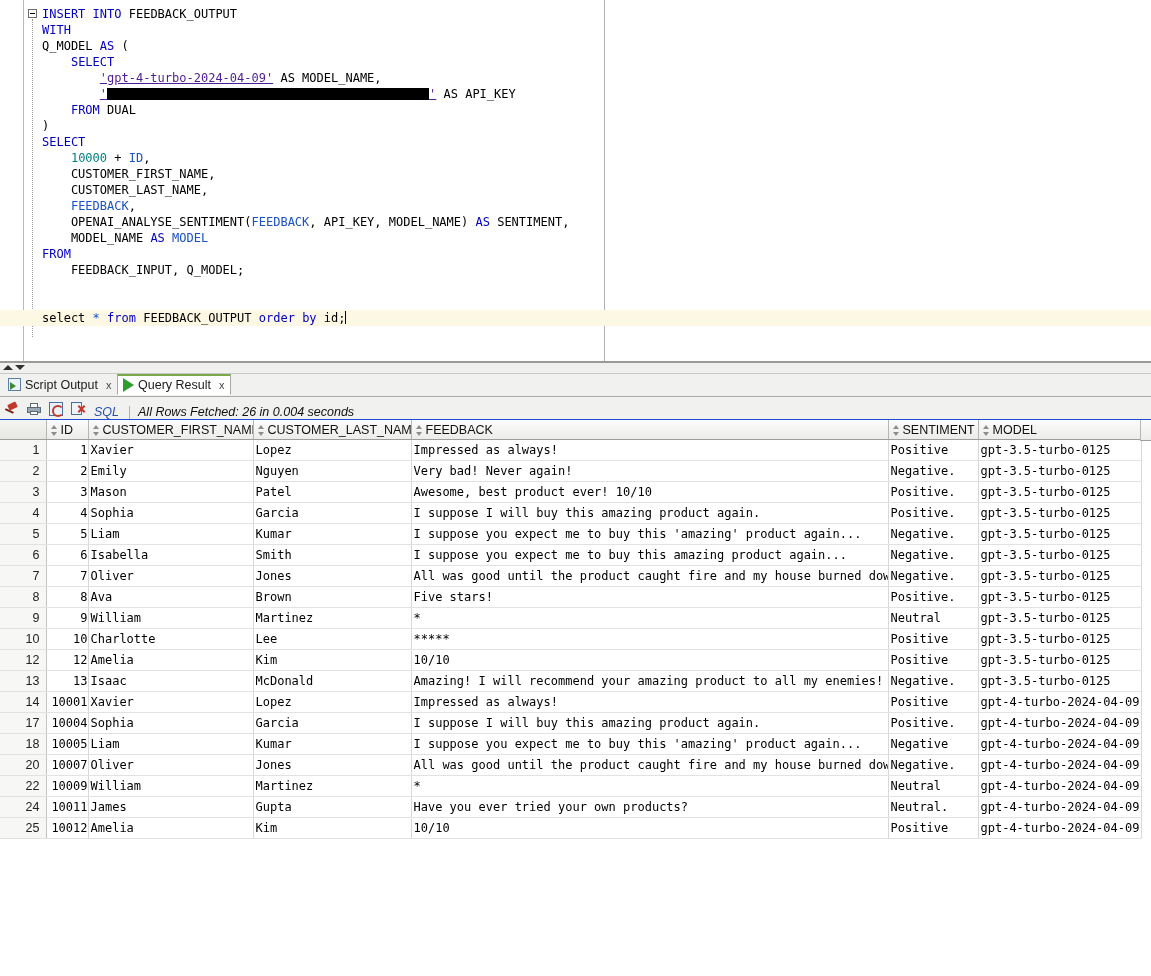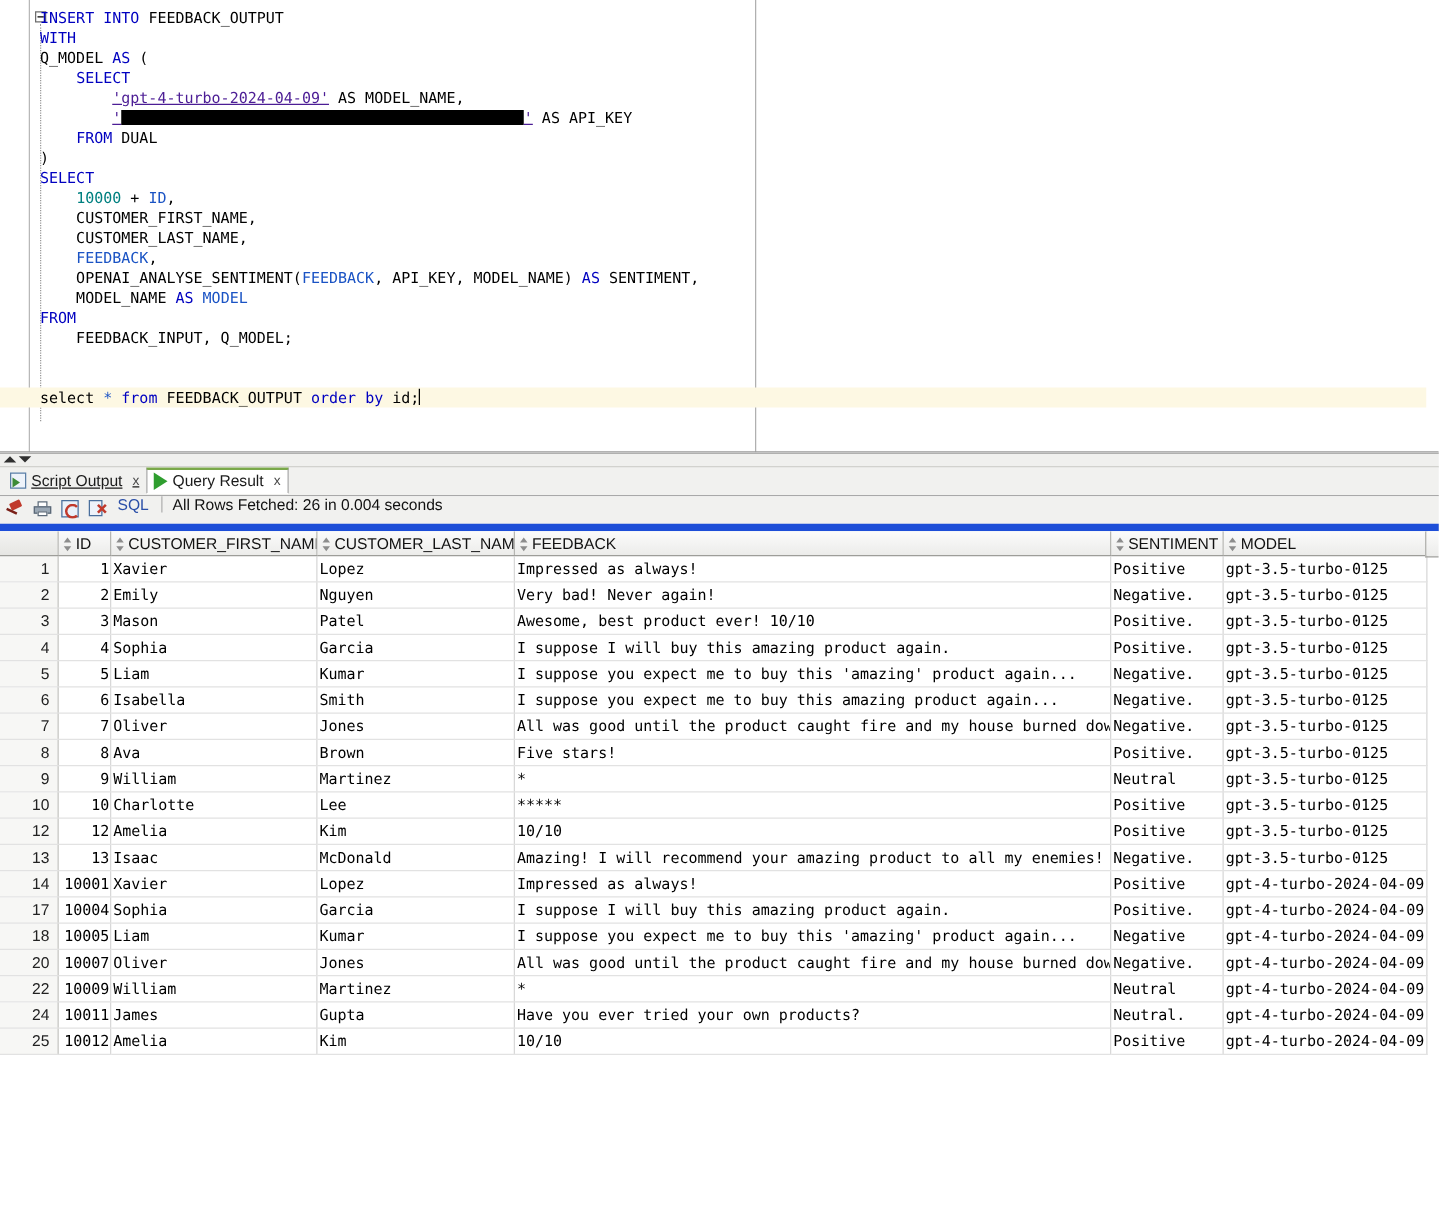--- a/index.html
+++ b/index.html
@@ -35,21 +35,21 @@
   }
   #fold-line{
     position:absolute;left:8px;top:19px;width:0;height:318px;
     border-left:1px dotted #9a9a9a;
   }
   #margin-line{
     position:absolute;left:604px;top:0;width:0;height:362px;
     border-left:1px solid #b0b0b0;
   }
   #code{
-    position:absolute;left:32px;top:6px;
+    position:absolute;left:42px;top:6px;
     font-family:"DejaVu Sans Mono","Liberation Mono",monospace;
     font-size:12px;line-height:16px;
     white-space:pre;
     color:#000;
   }
   .ln{display:block;height:16px;position:relative;}
   .ln.cur{background:#fdf8e3;margin-left:-42px;padding-left:42px;width:1109px;}
   .kw{color:#0000c0;}
   .str{color:#4c1d95;text-decoration:underline;text-align:center;}
   .num{color:#008080;}
@@ -77,21 +77,21 @@
   }
   .tab{
     position:absolute;top:0;height:21px;
     display:flex;align-items:center;gap:4px;
     padding:0 6px 0 5px;
     font-size:12.5px;color:#1b1b1b;
     border:1px solid transparent;
     box-sizing:border-box;
     cursor:default;
   }
-  .tab.inactive{left:2px;text-decoration:underline;}
+  .tab.inactive{left:2px;}
   .tab.active{
     left:117px;
     background:#fff;
     border:1px solid #a9a9a9;border-bottom:1px solid #fff;
     border-top:2px solid #7aa84a;
   }
   .tab .closex{font-size:11px;color:#4a4a4a;margin-left:4px;}
   .ico-script{
     width:13px;height:13px;background:#eef3fa;border:1px solid #5b7fa6;
     position:relative;box-sizing:border-box;display:inline-block;
@@ -100,22 +100,22 @@
     content:"";position:absolute;left:1px;bottom:0px;width:0;height:0;
     border-left:6px solid #3d8b37;border-top:4px solid transparent;border-bottom:4px solid transparent;
   }
   .ico-play{
     width:0;height:0;display:inline-block;
     border-left:11px solid #2f9e2f;border-top:7px solid transparent;border-bottom:7px solid transparent;
   }
   
   #restoolbar{
     position:relative;height:22px;width:1151px;
-    background:#f1f1ef;border-bottom:6px solid #1d4ed8;
-    display:flex;align-items:flex-start;
+    background:#f1f1ef;border-bottom:1px solid #1d4ed8;
+    display:flex;align-items:flex-end;font-style:italic;
   }
   #restoolbar .tb-ico{width:20px;height:20px;position:relative;margin-left:2px;}
   #restoolbar .sqllbl{
     color:#2a4fa8;font-size:12.5px;margin-left:6px;
   }
   #restoolbar .sep{width:1px;height:13px;background:#b0b0b0;margin:0 8px 0 10px;}
   #restoolbar .status{font-size:12.5px;color:#111;}
   
   .pin{position:absolute;left:3px;top:3px;width:14px;height:14px;}
   .pin .head{position:absolute;left:3px;top:1px;width:9px;height:6px;background:#c0392b;transform:rotate(-25deg);border-radius:1px;}

